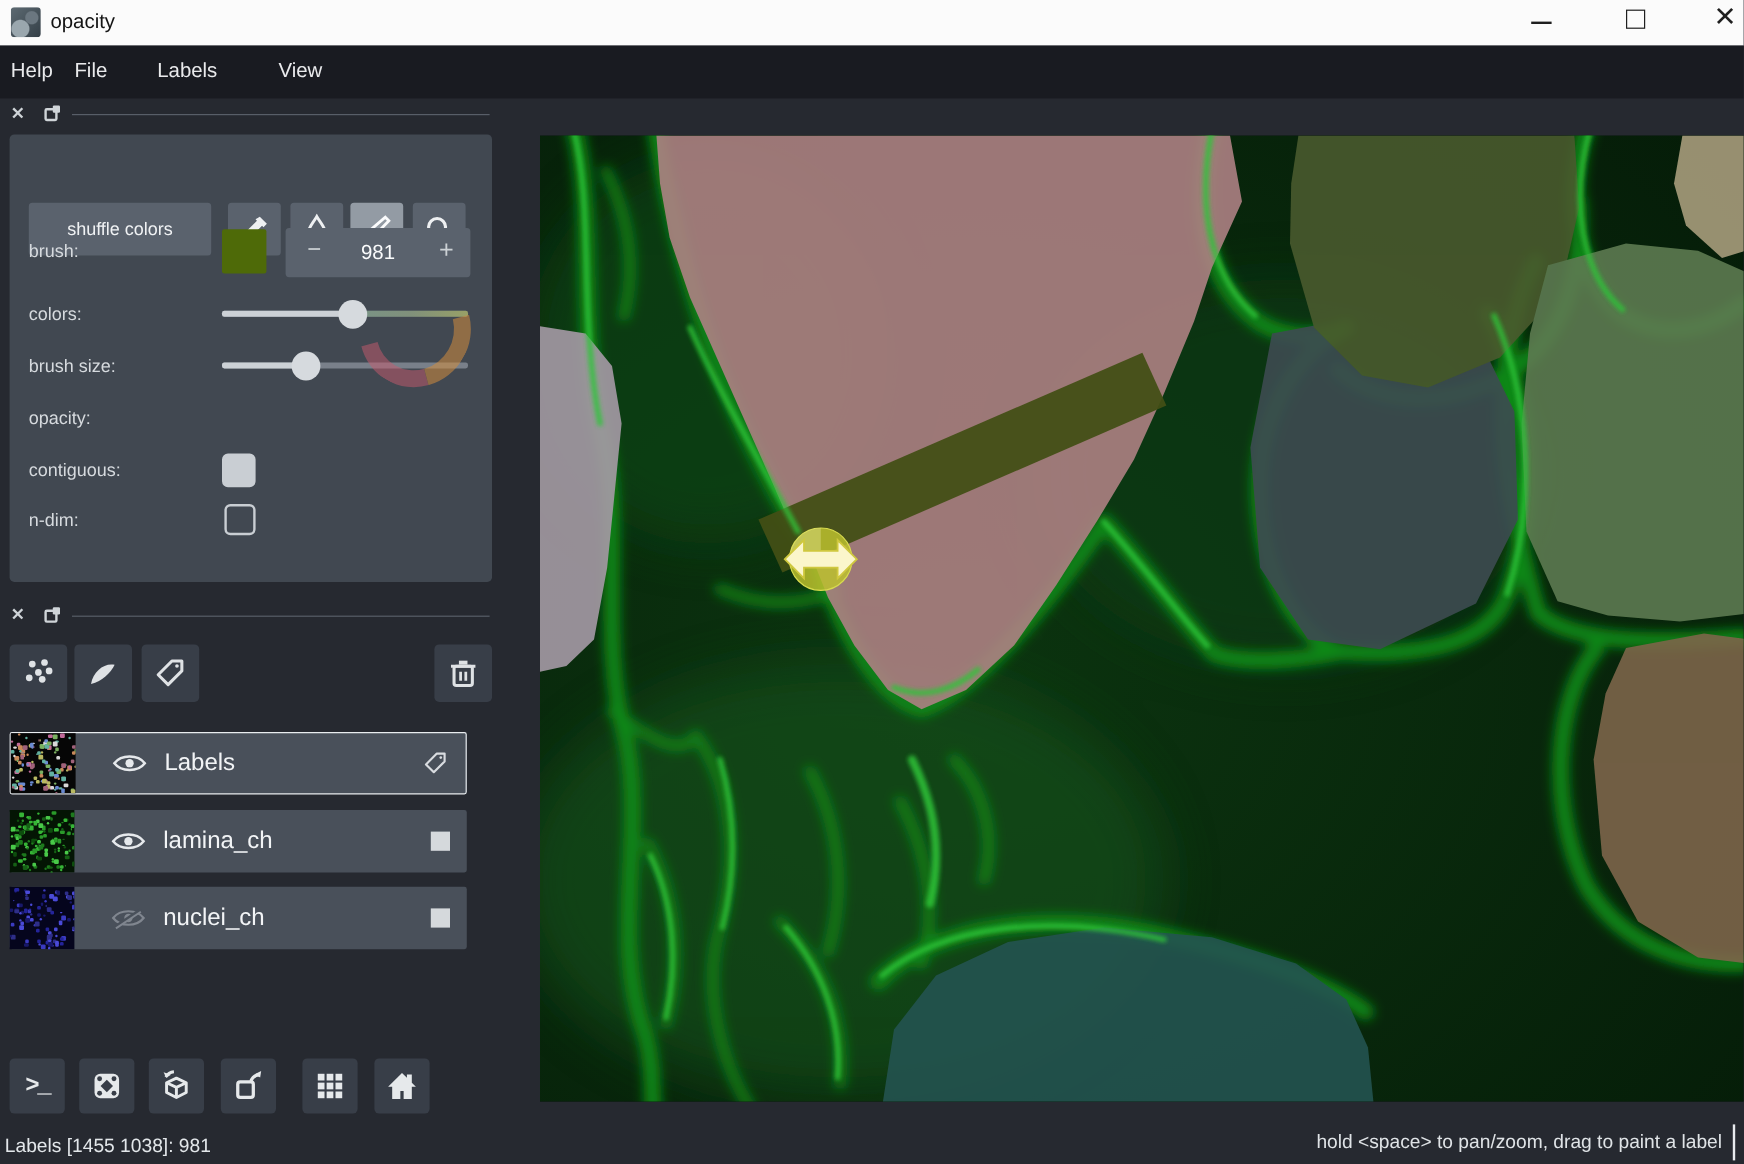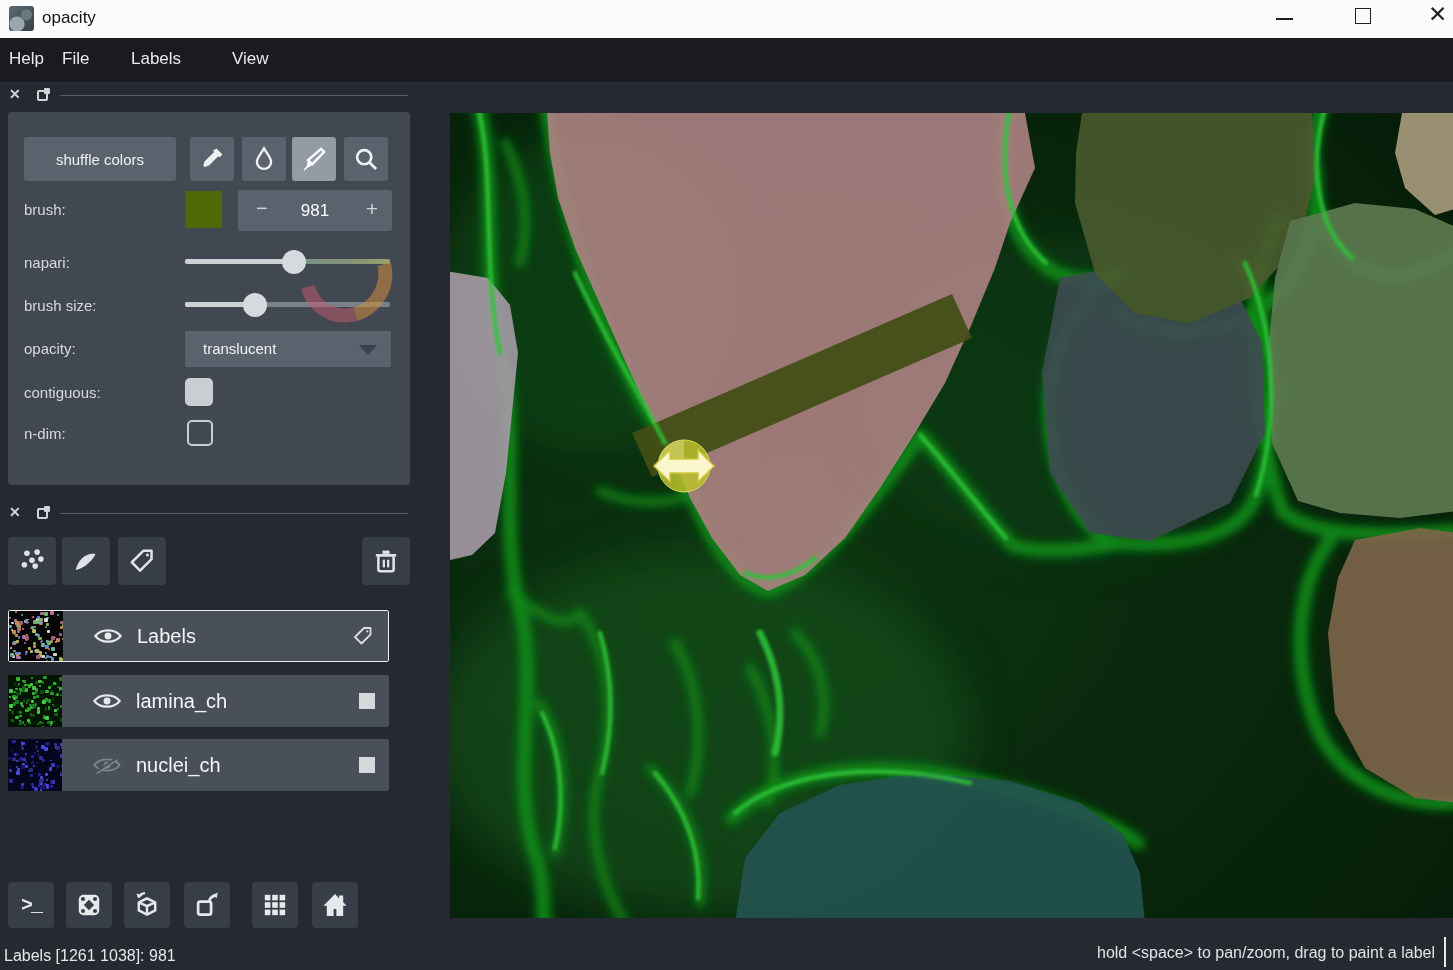--- a/index.html
+++ b/index.html
@@ -1,18 +1,18 @@
 <!DOCTYPE html>
 <html><head>
 <meta charset="utf-8">
 <style>
   * { margin:0; padding:0; box-sizing:border-box; }
   html,body { width:1453px; height:970px; overflow:hidden; background:#262930;
               font-family:"Liberation Sans", sans-serif; }
-  .abs { position:absolute; }
+  .abs { position:absolute;margin-top:32px; }
 
   
   .titlebar { position:absolute; left:0; top:0; width:1453px; height:38px; background:#fbfbfb; }
   .app-icon { position:absolute; left:9px; top:6px; width:25px; height:25px; border-radius:3px;
               background:radial-gradient(circle at 32% 72%, #9aa7ae 0 7px, transparent 8px),
                          radial-gradient(circle at 70% 35%, #6b7780 0 5px, transparent 6px),
                          linear-gradient(135deg,#5d6a72,#343f47); }
   .app-title { position:absolute; left:42px; top:8px; font-size:17px; color:#141414; }
   .win-btn { position:absolute; top:0; width:46px; height:34px; cursor:default; }
   .win-min-bar { position:absolute; left:14px; top:18px; width:17px; height:2px; background:#1f1f1f; }
@@ -141,38 +141,34 @@
   </div>
 
   <div class="ctrl-label" style="top:89px;">brush:</div>
   <div class="swatch" title="981" style="background: rgb(78, 106, 8);"></div>
   <div class="spinbox">
     <div class="spin-dec">−</div>
     <div class="spin-val">981</div>
     <div class="spin-inc">+</div>
   </div>
 
-  <div class="ctrl-label" style="top:142px;">napari:</div>
+  <div class="ctrl-label" style="top:142px;">colors:</div>
   <div class="slider-track" style="top:147px;">
     <div class="ghost-tint"></div>
     <div class="slider-fill" style="width: 53%;"></div>
     <div class="slider-handle" style="left: 53%;"></div>
   </div>
 
   <div class="ctrl-label" style="top:185px;">brush size:</div>
   <div class="slider-track" style="top:190px;">
     <div class="slider-fill" style="width: 34%;"></div>
     <div class="slider-handle" style="left: 34%;"></div>
   </div>
 
   <div class="ctrl-label" style="top:228px;">opacity:</div>
-  <div class="dropdown">
-    <div class="dropdown-text">translucent</div>
-    <div class="dropdown-arrow"></div>
-  </div>
 
   <div class="ctrl-label" style="top:272px;">contiguous:</div>
   <div class="checkbox checked" style="left:177px; top:266px;"></div>
 
   <div class="ctrl-label" style="top:313px;">n-dim:</div>
   <div class="checkbox" style="left:179px; top:308px; width:26px; height:26px;"></div>
 </div>
 
 <div class="ghost-arc"></div>
 
@@ -645,21 +641,21 @@
         <rect x="14.6" y="14.6" width="4.4" height="4.4"></rect>
     </g>
   </svg>
 </div>
 <div class="vbtn" style="left:312px;">
   <svg width="30" height="30" viewBox="0 0 22 22">
     <path d="M2.5 11.5 L11 3 l3 3 V4 h3 v5 l2.5 2.5 h-2.5 V19 h-5 v-5 h-2 v5 h-5 v-7.5 Z" fill="#e6e9eb"></path>
   </svg>
 </div>
 
-<div class="status-left">Labels [1261 1038]: 981</div>
+<div class="status-left">Labels [1455 1038]: 981</div>
 <div class="status-right">hold &lt;space&gt; to pan/zoom, drag to paint a label</div>
 <div class="status-caret"></div>
 
 <div class="canvas-wrap">
 <svg width="1003" height="805" viewBox="0 0 1003 805">
   <defs>
     <filter id="b6" x="-30%" y="-30%" width="160%" height="160%">
           <feGaussianBlur stdDeviation="5"></feGaussianBlur>
         </filter>
     <filter id="b2" x="-30%" y="-30%" width="160%" height="160%">

